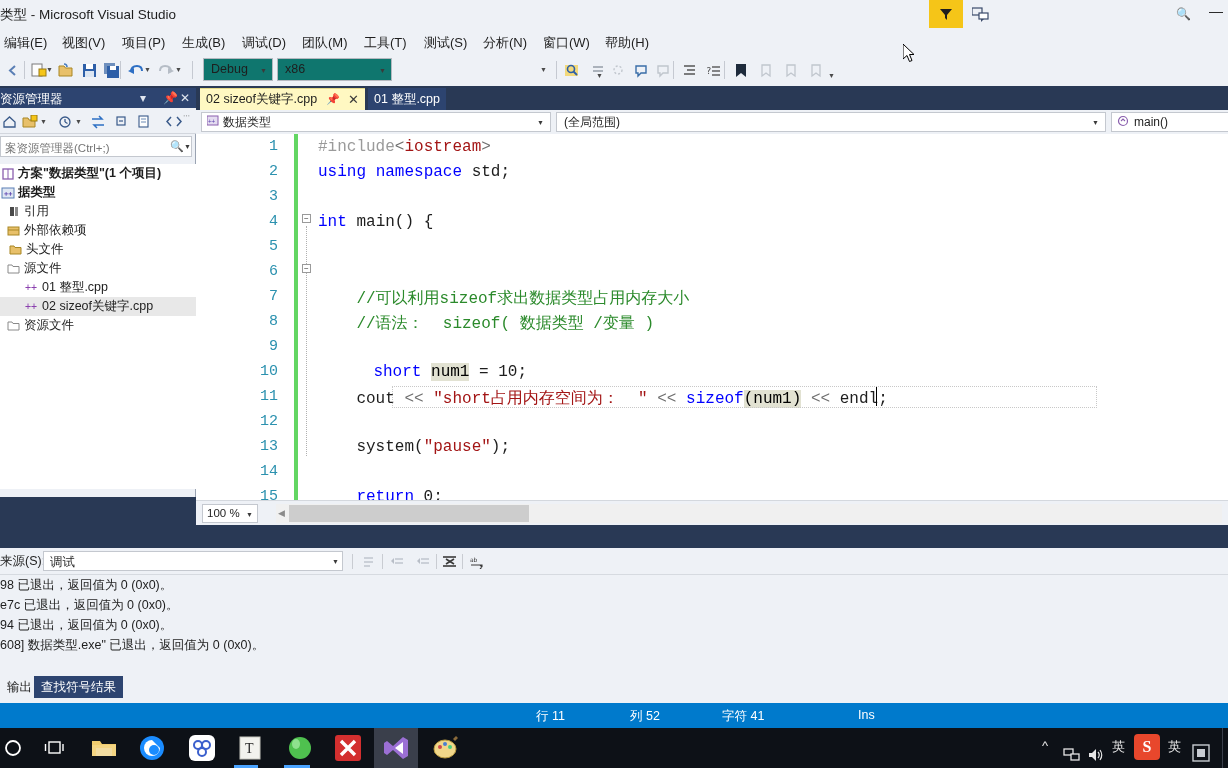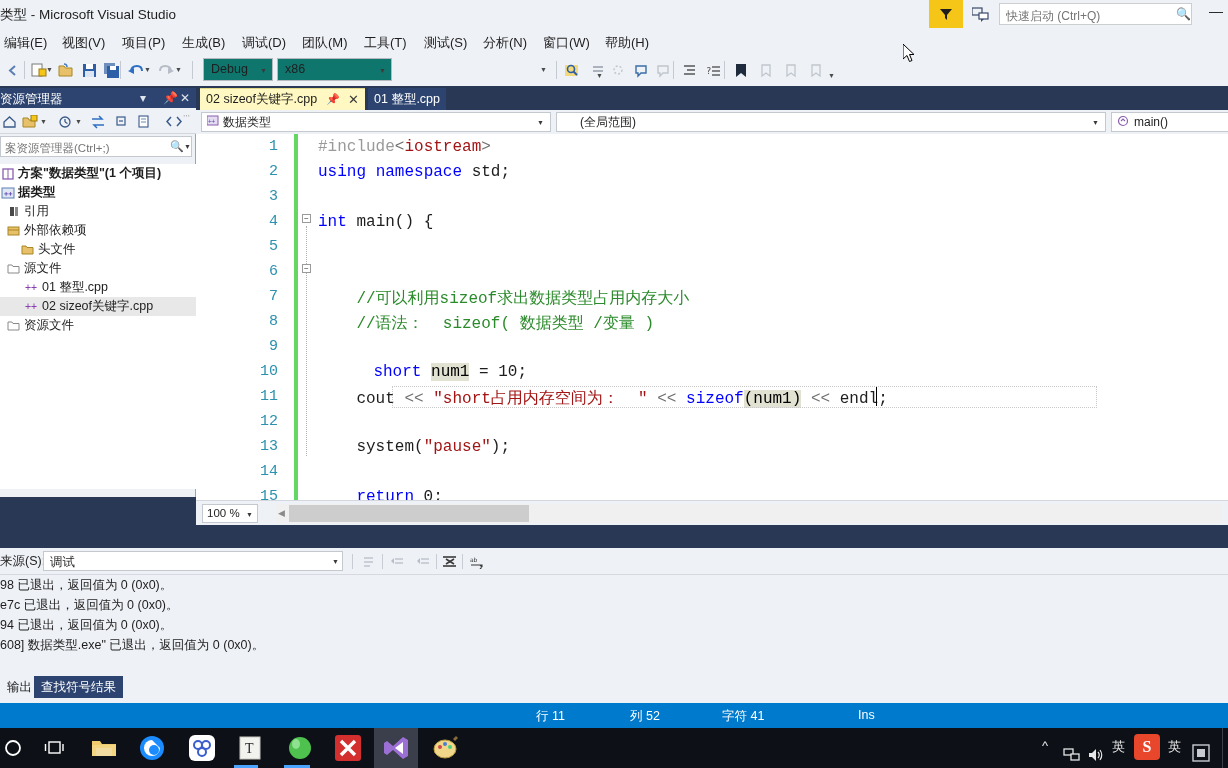--- a/index.html
+++ b/index.html
@@ -347,21 +347,20 @@
         <polygon points="2,3 14,3 9,9 9,14 7,12 7,9" fill="#1e1e1e"></polygon>
       </svg>
   </div>
   <div id="tb-feedback">
     <svg width="17" height="15" viewBox="0 0 17 15">
       <rect x="0" y="1" width="10" height="7" fill="none" stroke="#3a4a6a" stroke-width="1.2"></rect>
       <rect x="7" y="6" width="9" height="6" fill="#ffffff" stroke="#3a4a6a" stroke-width="1.2"></rect>
       <polygon points="9,12 9,15 12,12" fill="#3a4a6a"></polygon>
     </svg>
   </div>
-  <input id="quicklaunch" placeholder="快速启动 (Ctrl+Q)" style="">
   <div id="ql-search-icon">🔍</div>
   <div id="win-min">—</div>
 
   <div id="watermark">黑马程序员-</div>
   <div id="watermark-mark">
     <svg width="22" height="22" viewBox="0 0 22 22">
       <path d="M3 3 L3 18 L16 18" stroke="#c2c8d2" stroke-width="2.5" fill="none"></path>
       <polygon points="9,7 16,11 9,15" fill="#c2c8d2"></polygon>
     </svg>
   </div>
@@ -607,21 +606,21 @@
     </div>
     <div class="tree-row" style="padding-left:6px">
       <span class="tree-ico">
         <svg width="13" height="13" viewBox="0 0 13 13">
             <rect x="1" y="3" width="11" height="8" fill="#e8c06a" stroke="#a98724"></rect>
             <line x1="1" y1="6" x2="12" y2="6" stroke="#a98724"></line>
           </svg>
       </span>
       <span>外部依赖项</span>
     </div>
-    <div class="tree-row" style="padding-left:20px">
+    <div class="tree-row" style="padding-left:8px">
       <span class="tree-ico">
         <svg width="13" height="13" viewBox="0 0 13 13">
             <path d="M1 3 H5 L6 4.5 H12 V11 H1 Z" fill="#e8c06a" stroke="#a98724"></path>
           </svg>
       </span>
       <span>头文件</span>
     </div>
     <div class="tree-row" style="padding-left:6px">
       <span class="tree-ico">
         <svg width="13" height="13" viewBox="0 0 13 13">
@@ -680,21 +679,21 @@
         <svg width="12" height="12" viewBox="0 0 12 12">
             <rect x="0" y="1" width="11" height="9" fill="#e4dcf0" stroke="#8a5fae"></rect>
             <text x="1" y="8" font-size="6" fill="#5a3fae" font-family="monospace">++</text>
           </svg>
       </span>
       <span>数据类型</span>
     </div>
     <div class="nav-caret" style="left:341px">▼</div>
 
     <div class="nav-combo" style="left:360px;width:550px">
-      <span style="margin-left:18px">(全局范围)</span>
+      <span style="margin-left:2px">(全局范围)</span>
     </div>
     <div class="nav-caret" style="left:896px">▼</div>
 
     <div class="nav-combo" style="left:915px;width:117px;border-right:none">
       <span style="margin-right:5px">
         <svg width="12" height="12" viewBox="0 0 12 12">
             <circle cx="6" cy="6" r="4.5" fill="none" stroke="#8a5fae" stroke-width="1.2"></circle>
             <path d="M4 6 L6 4 L8 6" stroke="#8a5fae" stroke-width="1.1" fill="none"></path>
           </svg>
       </span>

